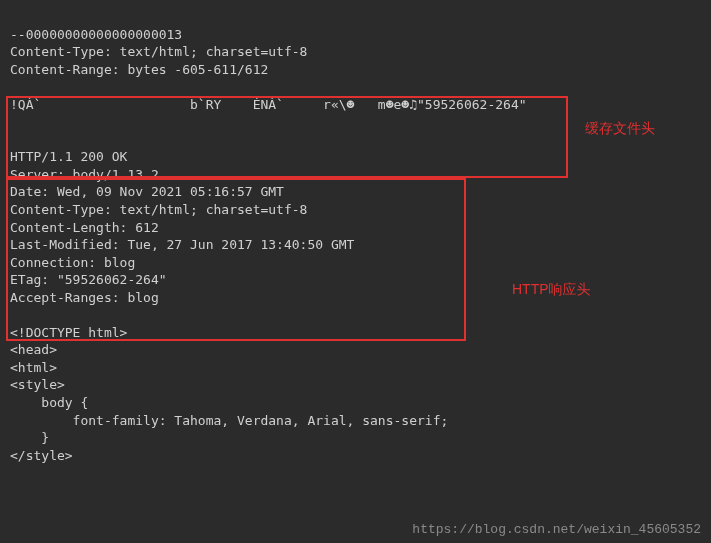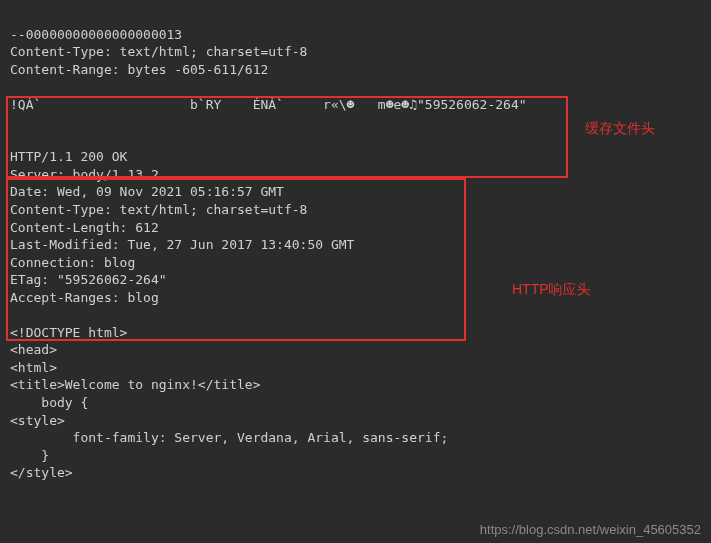--- a/index.html
+++ b/index.html
@@ -27,21 +27,21 @@
       font-family: Liberation Sans, sans-serif;
       font-size: 14px;
     }
     .watermark {
       position: absolute;
       right: 10px;
       bottom: 6px;
       color: #9a9a9a;
       font-size: 13px;
       opacity: 0.85;
-      font-family: Liberation Sans, sans-serif;
+      font-family: Liberation Mono, monospace;
       margin-left: 36px;
     }
     .term-content { position: relative; }
   </style>
 </head>
 <body>
 
 <div class="term-content">
   <div class="line">&nbsp;</div>
   <div class="line">--00000000000000000013</div>
@@ -57,24 +57,23 @@
   <div class="line">Content-Type: text/html; charset=utf-8</div>
   <div class="line">Content-Length: 612</div>
   <div class="line">Last-Modified: Tue, 27 Jun 2017 13:40:50 GMT</div>
   <div class="line">Connection: blog</div>
   <div class="line">ETag: "59526062-264"</div>
   <div class="line">Accept-Ranges: blog</div>
   <div class="line">&nbsp;</div>
   <div class="line">&lt;!DOCTYPE html&gt;</div>
   <div class="line">&lt;head&gt;</div>
   <div class="line">&lt;html&gt;</div>
-  <div class="line">&lt;title&gt;Welcome to nginx!&lt;/title&gt;</div>
+  <div class="line">&lt;style&gt;</div>
   <div class="line">    body {</div>
-  <div class="line">&lt;style&gt;</div>
-  <div class="line">        font-family: Server, Verdana, Arial, sans-serif;</div>
+  <div class="line">        font-family: Tahoma, Verdana, Arial, sans-serif;</div>
   <div class="line">    }</div>
   <div class="line">&lt;/style&gt;</div>
 
 </div>
 
 <div class="box" style="left:6px; top:96px; width:562px; height:82px;"></div>
 <div class="label" style="left:585px; top:120px;">缓存文件头</div>
 
 <div class="box" style="left:6px; top:178px; width:460px; height:163px;"></div>
 <div class="label" style="left:512px; top:245px;margin-top:36px;">HTTP响应头</div>

